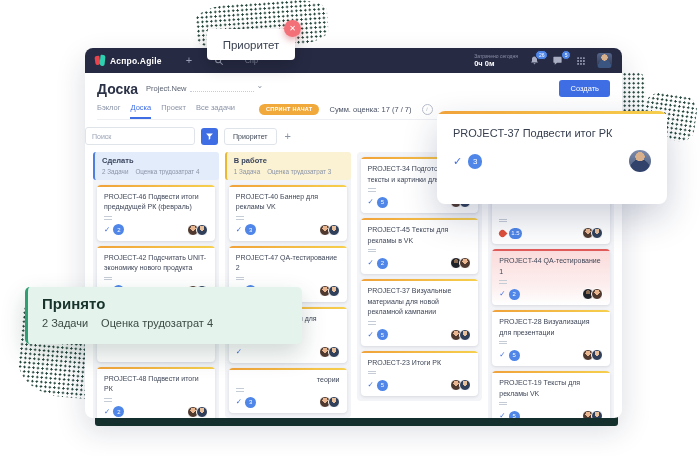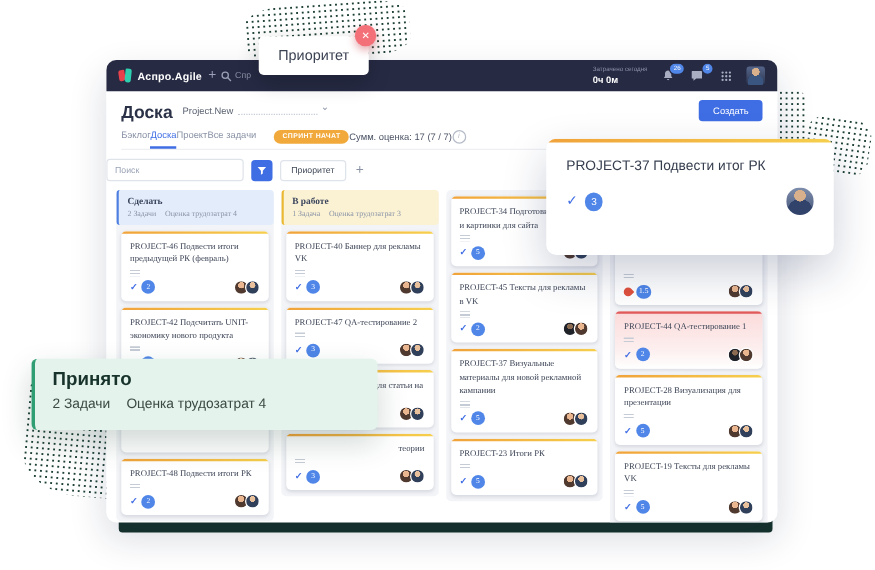--- a/index.html
+++ b/index.html
@@ -16,21 +16,21 @@
   .bottombar{position:absolute;left:95px;top:410px;width:523px;height:16px;
     background:#15322b;border-radius:3px;z-index:0;}
 
   
   .win{position:absolute;left:85px;top:48px;width:537px;height:370px;background:#fff;
     border-radius:8px;box-shadow:0 12px 30px rgba(20,30,70,.16);z-index:1;overflow:hidden;
     display:flex;flex-direction:column;}
 
   
   .topbar{height:25px;min-height:25px;background:#262a43;display:flex;align-items:center;
-    padding:0 10px;gap:1px;color:#fff;}
+    padding:0 10px;gap:20px;color:#fff;}
   .logo{display:flex;align-items:center;gap:4px;}
   .logo-ico{position:relative;width:11px;height:11px;}
   .logo-ico .l1{position:absolute;left:0;top:1px;width:5px;height:9px;background:#e8434d;
     border-radius:2px 1px 3px 2px;transform:rotate(-8deg);}
   .logo-ico .l2{position:absolute;left:5px;top:0;width:5px;height:11px;background:#2fd0b0;
     border-radius:1px 2px 2px 3px;transform:rotate(6deg);}
   .logo-t{font-size:8.5px;font-weight:bold;letter-spacing:.2px;}
   .tb-plus{color:#9aa0b8;font-size:11px;line-height:1;margin-left:4px;cursor:pointer;}
   .tb-ico{position:relative;display:inline-flex;align-items:center;justify-content:center;
     width:13px;height:13px;}
@@ -49,21 +49,21 @@
   
   .bh{padding:7px 12px 0;}
   .bh-row1{display:flex;align-items:center;gap:8px;}
   .bh-title{font-size:14px;font-weight:bold;color:#2b3247;}
   .proj{display:flex;align-items:flex-start;gap:3px;cursor:pointer;}
   .proj .pn{font-size:7.5px;color:#5a6270;}
   .proj .dots{width:64px;border-bottom:1px dotted #c6ccd8;height:7px;}
   .proj .chev{font-size:8px;color:#8a93a6;line-height:.6;}
   .create{margin-left:auto;background:#3f6de4;color:#fff;border:none;border-radius:3px;
     font-size:7.5px;padding:4px 11px;cursor:pointer;font-family:inherit;}
-  .bh-row2{display:flex;align-items:center;margin-top:6px;padding-bottom:0;}
+  .bh-row2{display:flex;align-items:center;gap:10px;margin-top:6px;padding-bottom:0;}
   .tab{font-size:7.5px;color:#8a93a6;padding-bottom:5px;border-bottom:2px solid transparent;cursor:pointer;}
   .tab.on{color:#3f6de4;border-bottom-color:#3f6de4;}
   .sprint{background:#f2a93b;color:#fff;font-size:5.5px;font-weight:bold;letter-spacing:.3px;
     border-radius:8px;padding:2.5px 7px;margin-left:14px;margin-bottom:4px;}
   .sum{font-size:7.5px;color:#4a5264;margin-bottom:4px;}
   .info{display:inline-flex;width:9px;height:9px;border:1px solid #b6bdc9;border-radius:50%;
     color:#b6bdc9;font-size:6px;align-items:center;justify-content:center;margin-bottom:4px;font-style:italic;}
   .bh-sep{border-bottom:1px solid #edeff3;}
 
   
@@ -72,21 +72,21 @@
     padding:0 6px;color:#3c4453;outline:none;font-family:inherit;}
   .srch::placeholder{color:#9aa3b5;}
   .fbtn{width:17px;height:17px;background:#3f6de4;border:none;border-radius:3px;cursor:pointer;
     display:inline-flex;align-items:center;justify-content:center;padding:0;}
   .chip{border:1px solid #dfe3ea;border-radius:3px;font-size:7px;color:#3f4856;
     padding:4px 8px;cursor:pointer;}
   .fplus{color:#8a93a6;font-size:11px;cursor:pointer;margin-left:2px;}
 
   
   .colszone{flex:1;overflow:hidden;}
-  .cols{display:flex;gap:6px;padding:0 8px;align-items:flex-start;height:100%;font-family:Liberation Serif, serif;}
+  .cols{display:flex;gap:6px;padding:0 8px;align-items:flex-start;height:100%;}
   .col{flex:1;background:#f3f4f7;border-radius:4px;min-width:0;padding:0;}
   .colh{border-radius:3px;padding:4px 7px 5px;border-left:2px solid transparent;}
   .colh .t{font-size:7.5px;font-weight:bold;color:#39445c;}
   .colh .s{font-size:6.3px;color:#8a94a6;margin-top:2.5px;display:flex;gap:7px;white-space:nowrap;overflow:hidden;}
   .c0{background:#e2ecfb;border-color:#4e7fe0;}
   .c1{background:#fbf2d4;border-color:#eab832;}
   .c2{background:#ebe7f8;border-color:#9b86dd;}
   .c3{background:#f0f1f5;border-color:#d4d7de;min-height:26px;}
   .cards{display:flex;flex-direction:column;gap:5px;padding:5px 4px;}
   .card{background:#fff;border-radius:4px;box-shadow:0 1px 3px rgba(35,48,90,.14);

